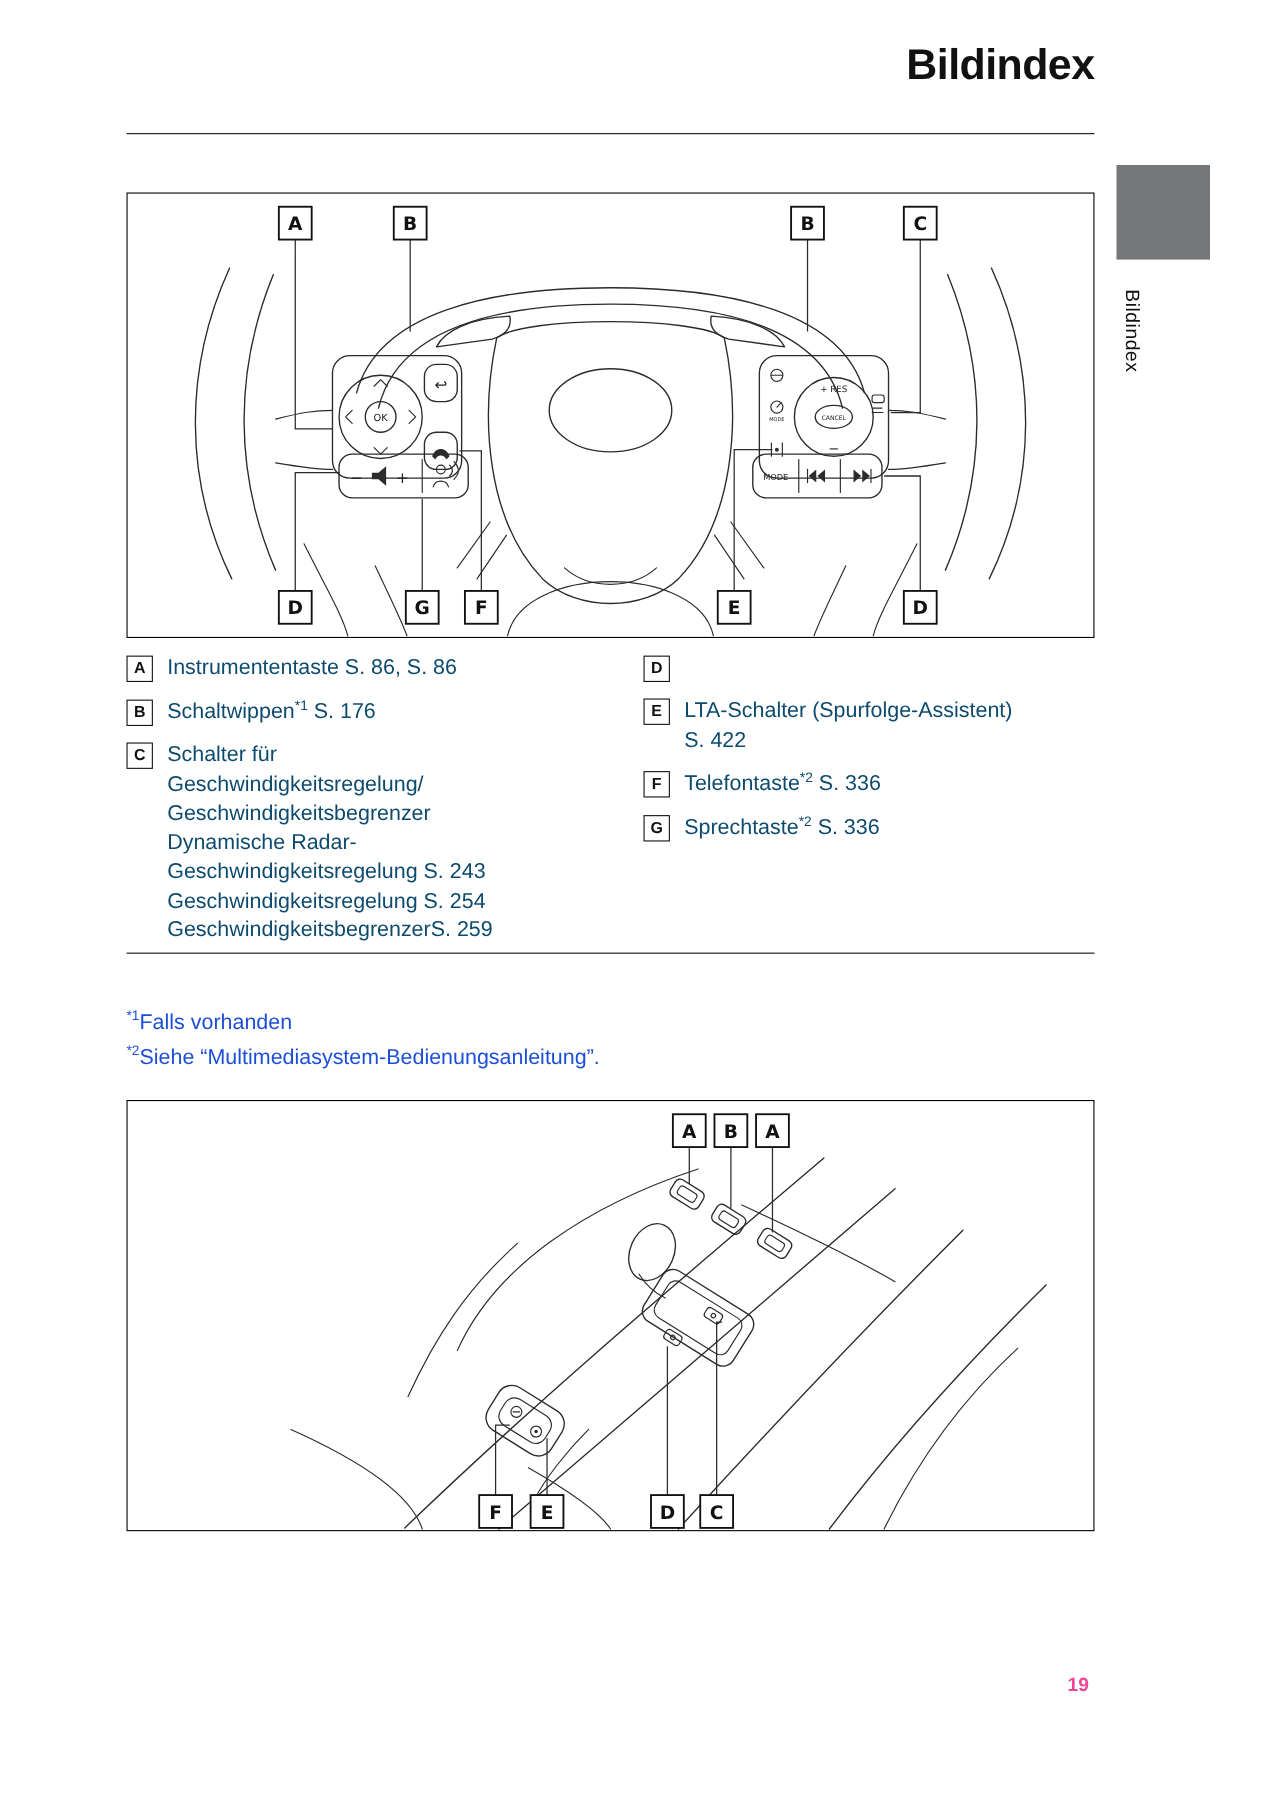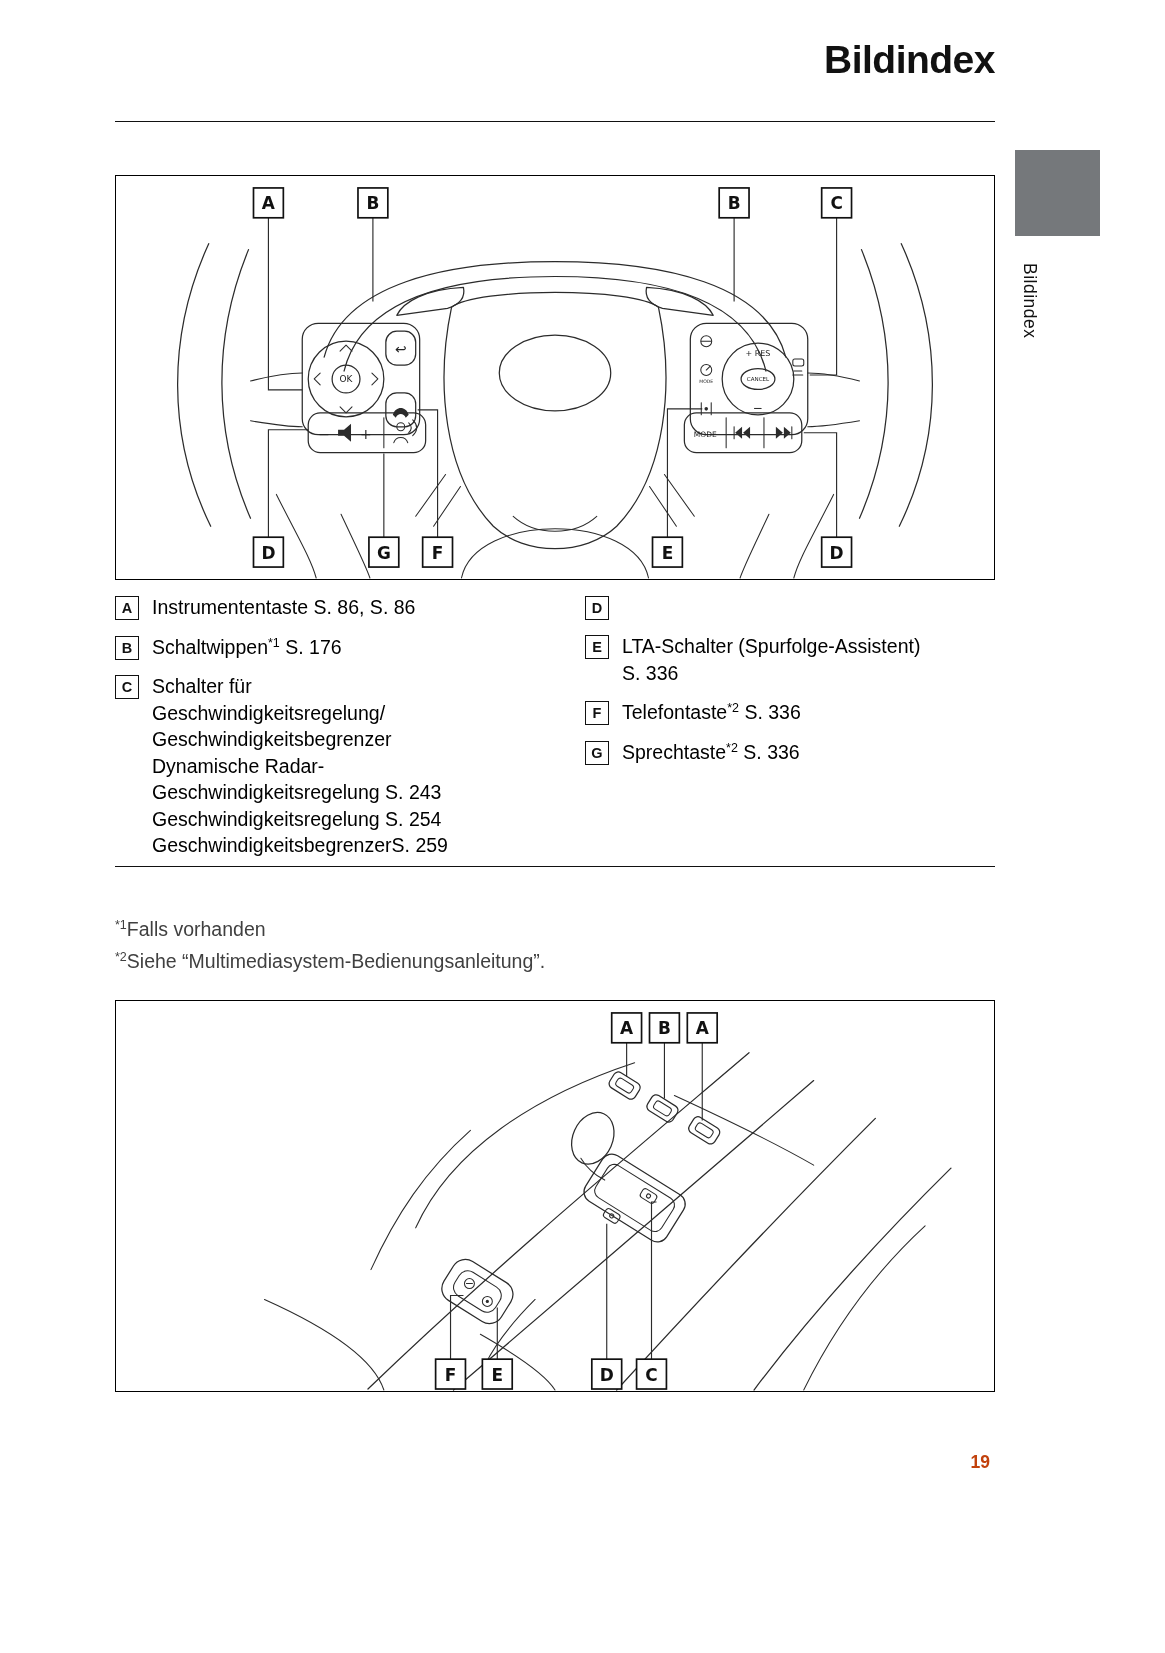--- a/index.html
+++ b/index.html
@@ -27,28 +27,28 @@
   .legend-col{top:594px;}
   #legend-left{left:115px;width:468px;}
   #legend-right{left:585px;width:412px;}
   .legend-row{display:flex;align-items:flex-start;margin-bottom:13px;}
   .keybox{
     flex:0 0 auto;width:24px;height:24px;border:1.7px solid #111;box-sizing:border-box;
     display:flex;align-items:center;justify-content:center;
     font-size:14.5px;font-weight:700;margin-top:2px;color:#111;
   }
   .legend-text{
-    margin-left:13px;font-size:19.5px;line-height:26.5px;white-space:pre-line;color:#000000;
+    margin-left:13px;font-size:19.5px;line-height:26.5px;white-space:pre-line;color:#0c4a6e;
   }
   .sup{font-size:12.5px;vertical-align:super;line-height:0;}
   .legend-rule{top:866px;left:115px;width:880px;height:0;border-top:1.6px solid #111;}
-  .footnote{left:115px;font-size:19.5px;color:#404040;}
+  .footnote{left:115px;font-size:19.5px;color:#1d4ed8;}
   #footnote-1{top:918px;}
   #footnote-2{top:950px;}
-  .page-number{top:1452px;right:175px;font-size:17.5px;font-weight:700;color:#c2410c;}
+  .page-number{top:1521px;right:175px;font-size:17.5px;font-weight:700;color:#ec4899;}
 
   
   svg .ln{fill:none;stroke:#2b2b2b;stroke-width:1.25;stroke-linecap:round;stroke-linejoin:round;}
   svg .ln2{fill:none;stroke:#2b2b2b;stroke-width:1.05;stroke-linecap:round;stroke-linejoin:round;}
   svg .callout-rect{fill:#fff;stroke:#111;stroke-width:1.7;}
   svg .callout-letter{font-family:"DejaVu Sans", sans-serif;font-size:17px;font-weight:bold;fill:#111;text-anchor:middle;}
   svg .leader{fill:none;stroke:#2b2b2b;stroke-width:1.15;}
   svg text{font-family:"DejaVu Sans", sans-serif;fill:#222;}
   svg .tiny{text-anchor:middle;}
   svg .solid{fill:#2b2b2b;stroke:none;}
@@ -225,21 +225,21 @@
 GeschwindigkeitsbegrenzerS. 259</span>
     </div>
   </div>
 <div class="abs legend-col" id="legend-right">
     <div class="legend-row">
       <span class="keybox">D</span>
     </div>
     <div class="legend-row">
       <span class="keybox">E</span>
       <span class="legend-text">LTA-Schalter (Spurfolge-Assistent)
-S. 336</span>
+S. 422</span>
     </div>
     <div class="legend-row">
       <span class="keybox">F</span>
       <span class="legend-text">Telefontaste<span class="sup">*2</span> S. 336</span>
     </div>
     <div class="legend-row">
       <span class="keybox">G</span>
       <span class="legend-text">Sprechtaste<span class="sup">*2</span> S. 336</span>
     </div>
   </div>

